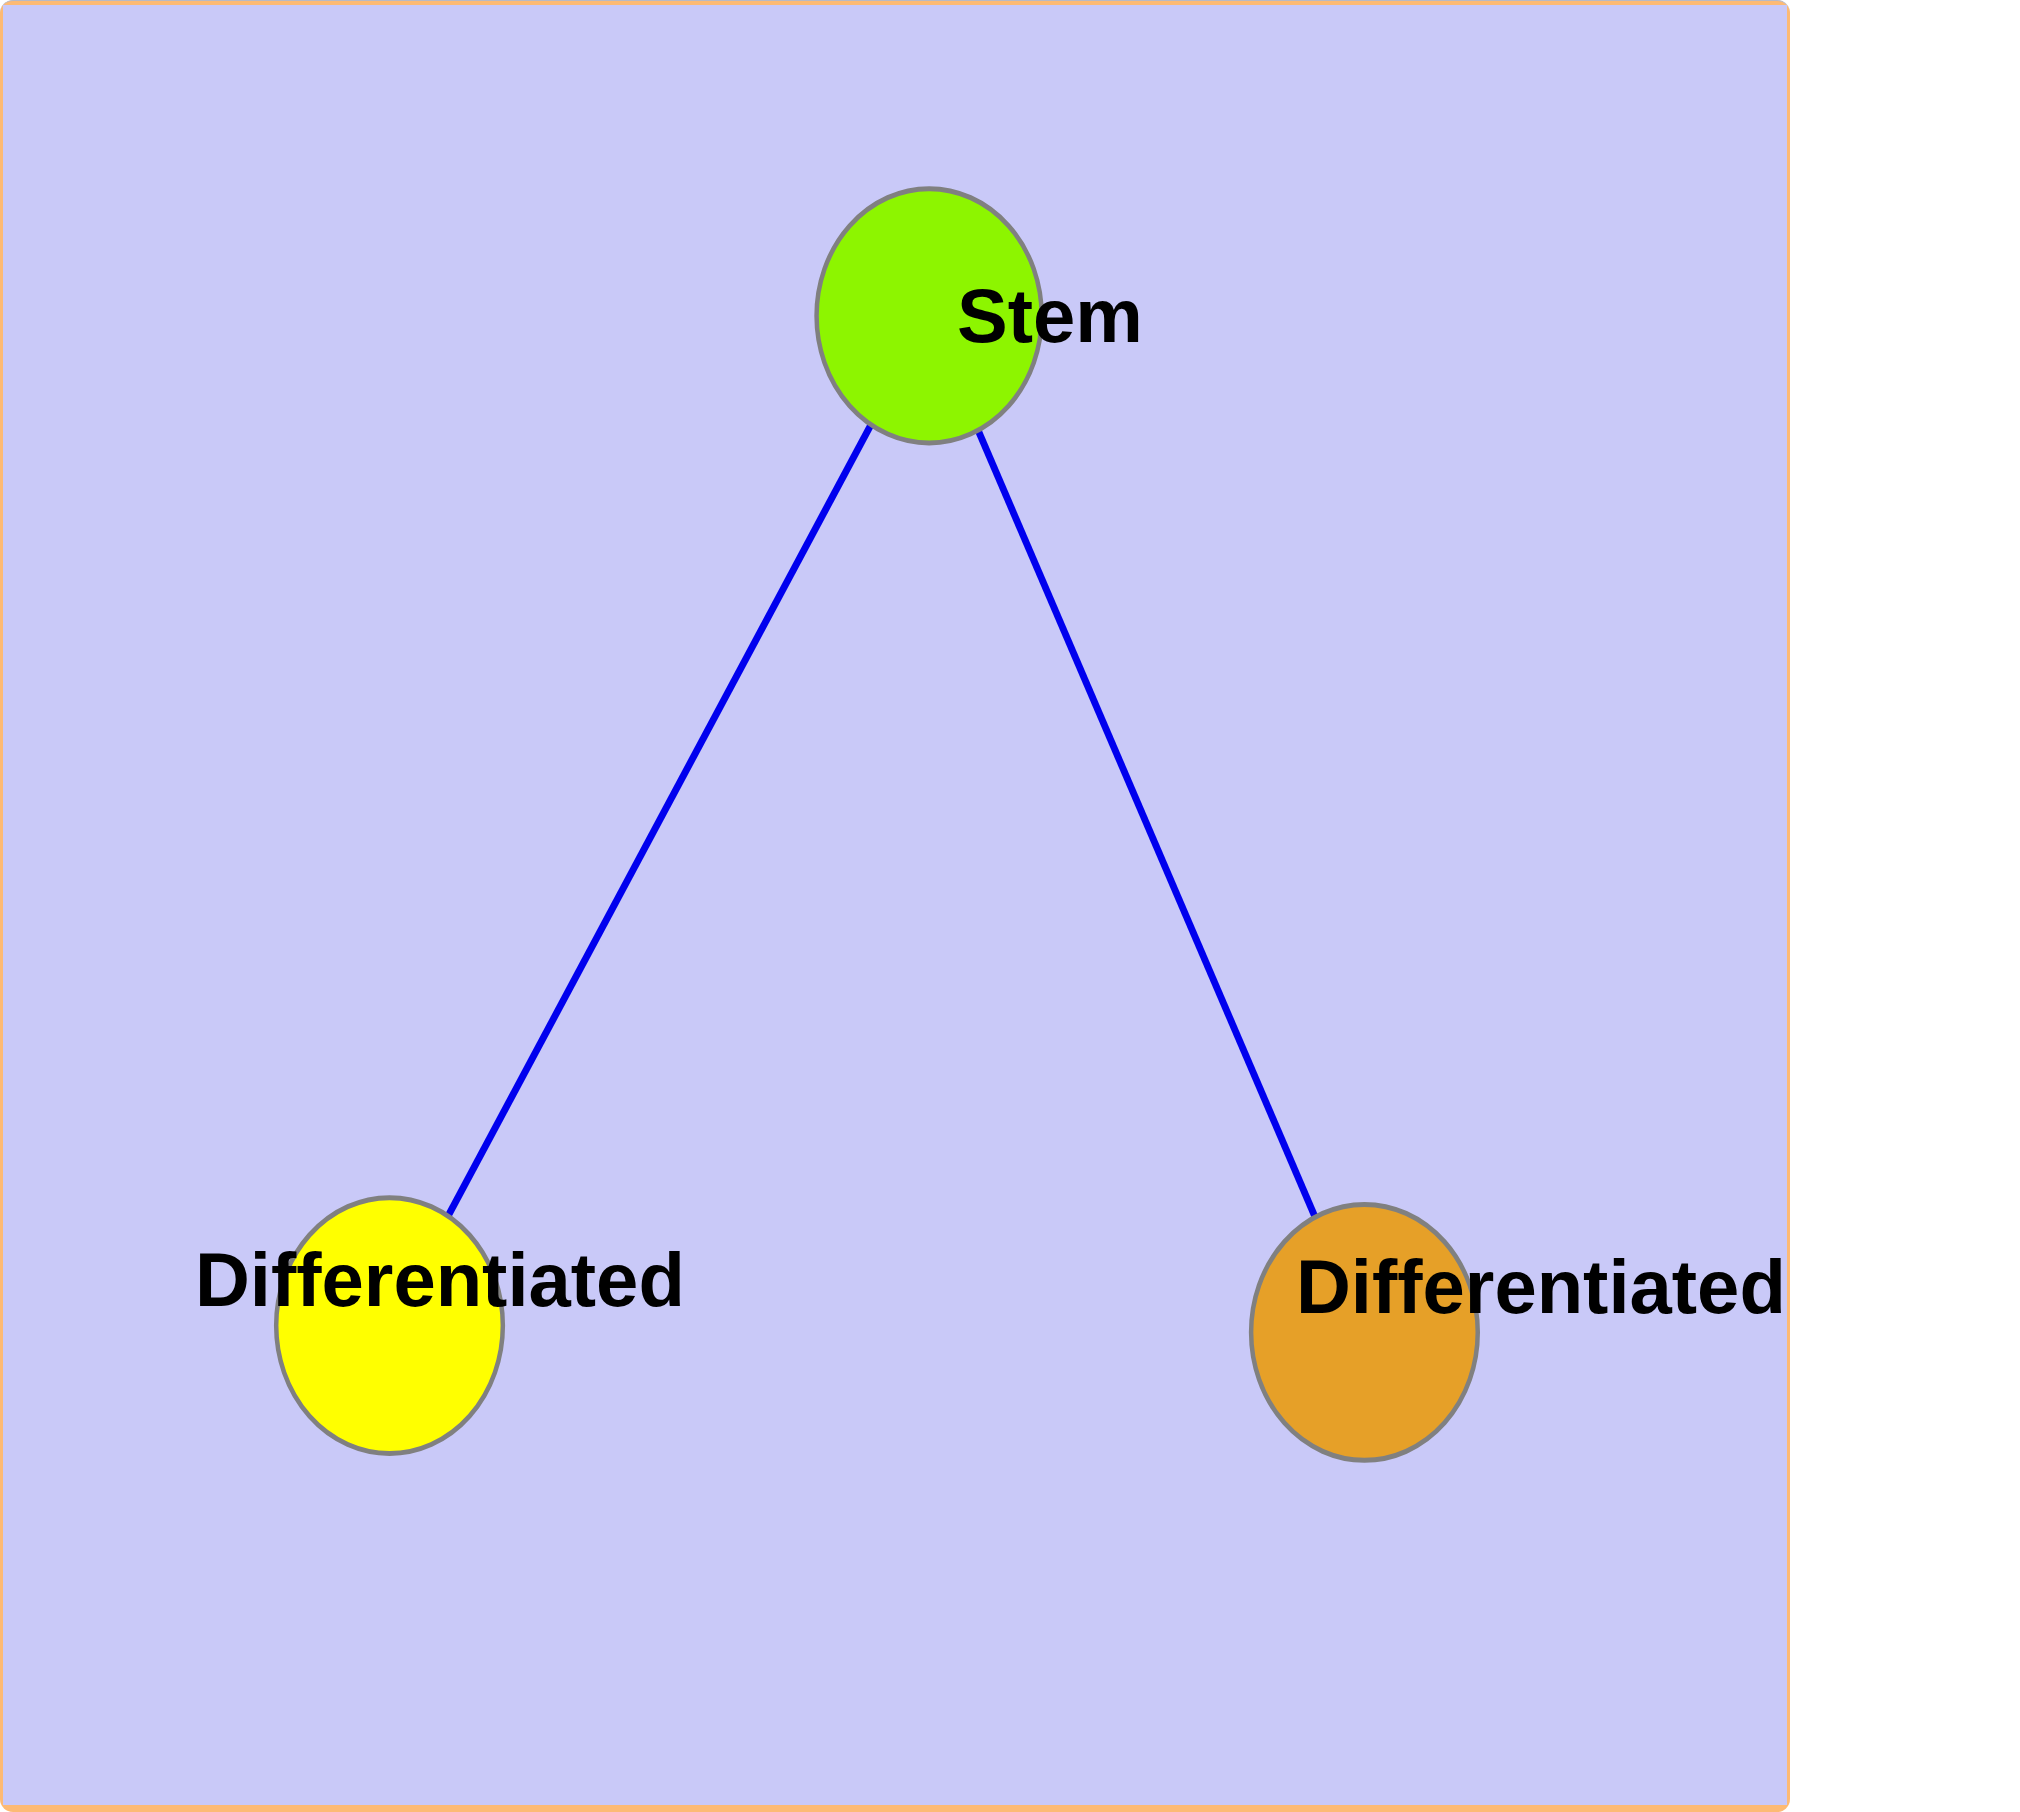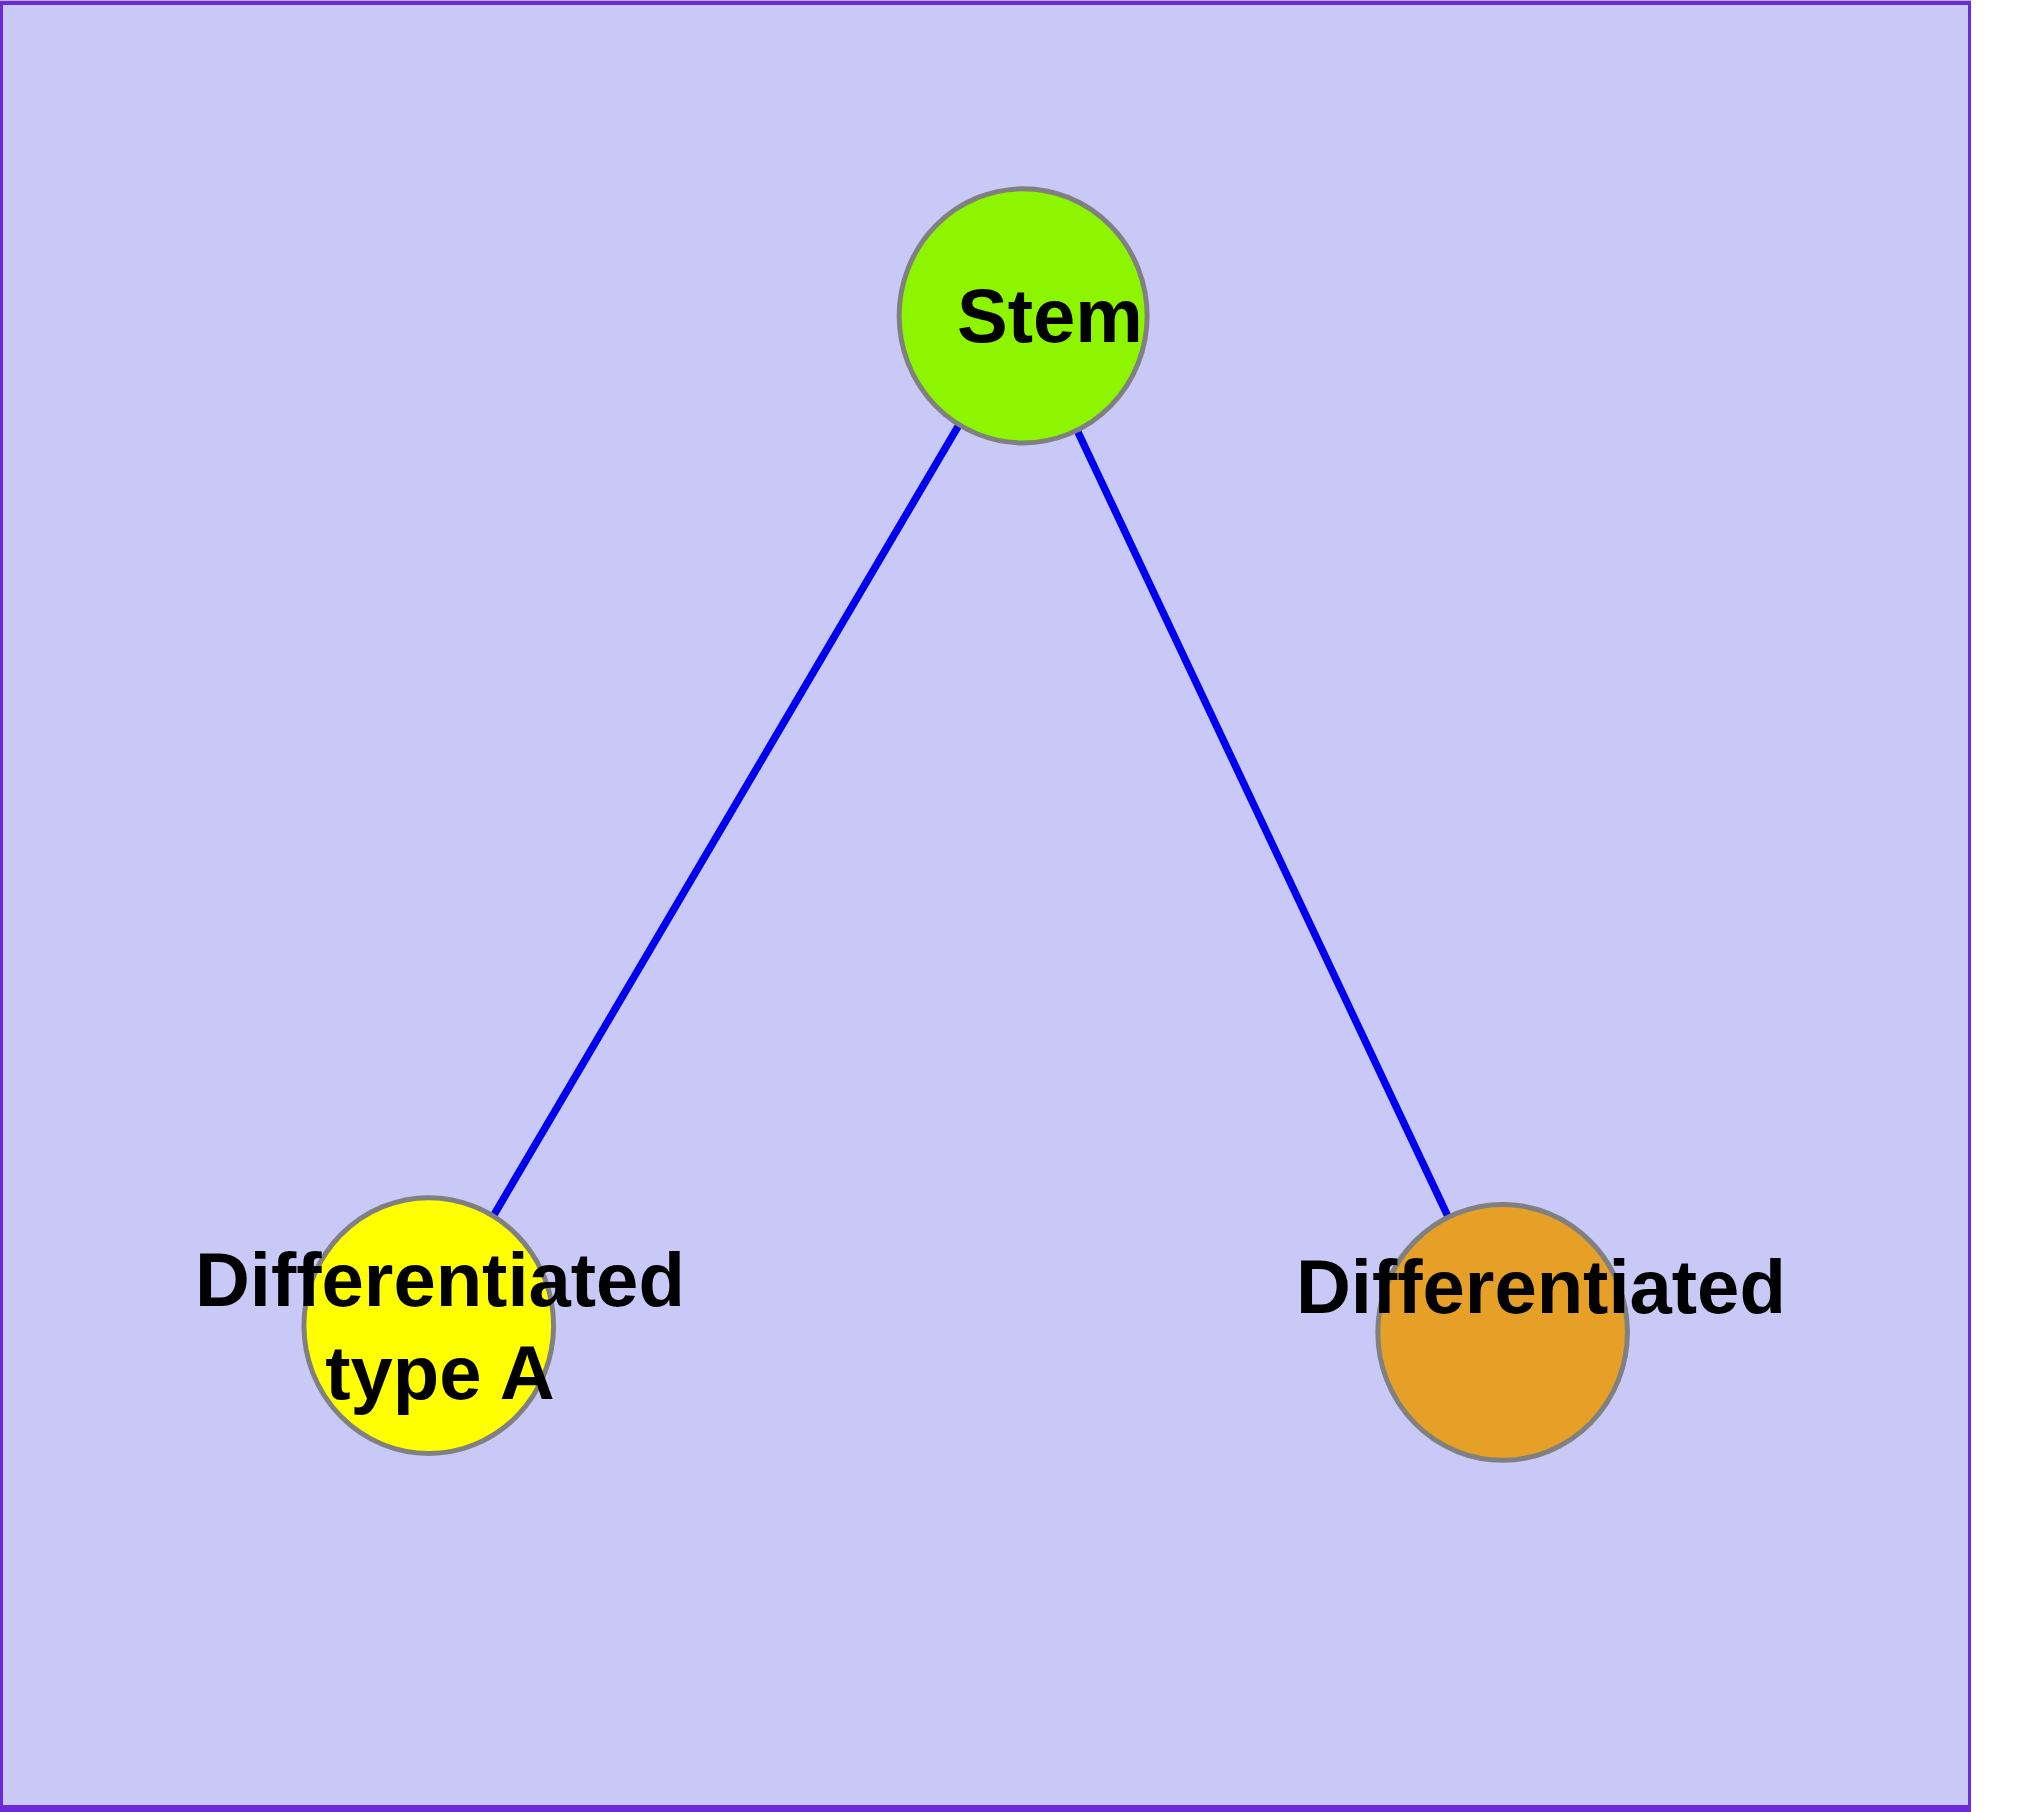--- a/index.html
+++ b/index.html
@@ -5,26 +5,27 @@
   html, body {
     margin: 0;
     padding: 0;
     width: 2021px;
     height: 1812px;
     background: #ffffff;
     font-family: "Liberation Sans", sans-serif;
   }
   .page {
     position: relative;
-    width: 1971px;
+    width: 1790px;
     height: 1812px;
-    background: #6d28d9;
+    background: #fdba74;
     border-top: 0.8px solid #b9b9c4;
     box-sizing: border-box;
     overflow: hidden;
+    border-radius: 13px;
   }
   .canvas {
     position: absolute;
     left: 3.4px;
     right: 3.4px;
     top: 4.2px;
     bottom: 6.8px;
     background: #C9C9F8;
   }
   .graph-svg {
@@ -72,21 +73,20 @@
       <circle class="node-circle" cx="515" cy="1559" r="151" fill="#FFFF00"></circle>
       <circle class="node-circle" cx="1814" cy="1567" r="151" fill="#E6A028"></circle>
     </svg>
 
     <div class="node-label" style="left: 792px; top: 264px; width: 509px;">
       <span class="line">Stem</span>
     </div>
 
     <div class="node-label" style="left: 55px; top: 1228px; width: 763px;">
       <span class="line">Differentiated</span>
-      <span class="line">type A</span>
     </div>
 
     <div class="node-label" style="left: 1156px; top: 1235px; width: 763px;">
       <span class="line">Differentiated</span>
     </div>
 
   </div>
 </div>
 
 

